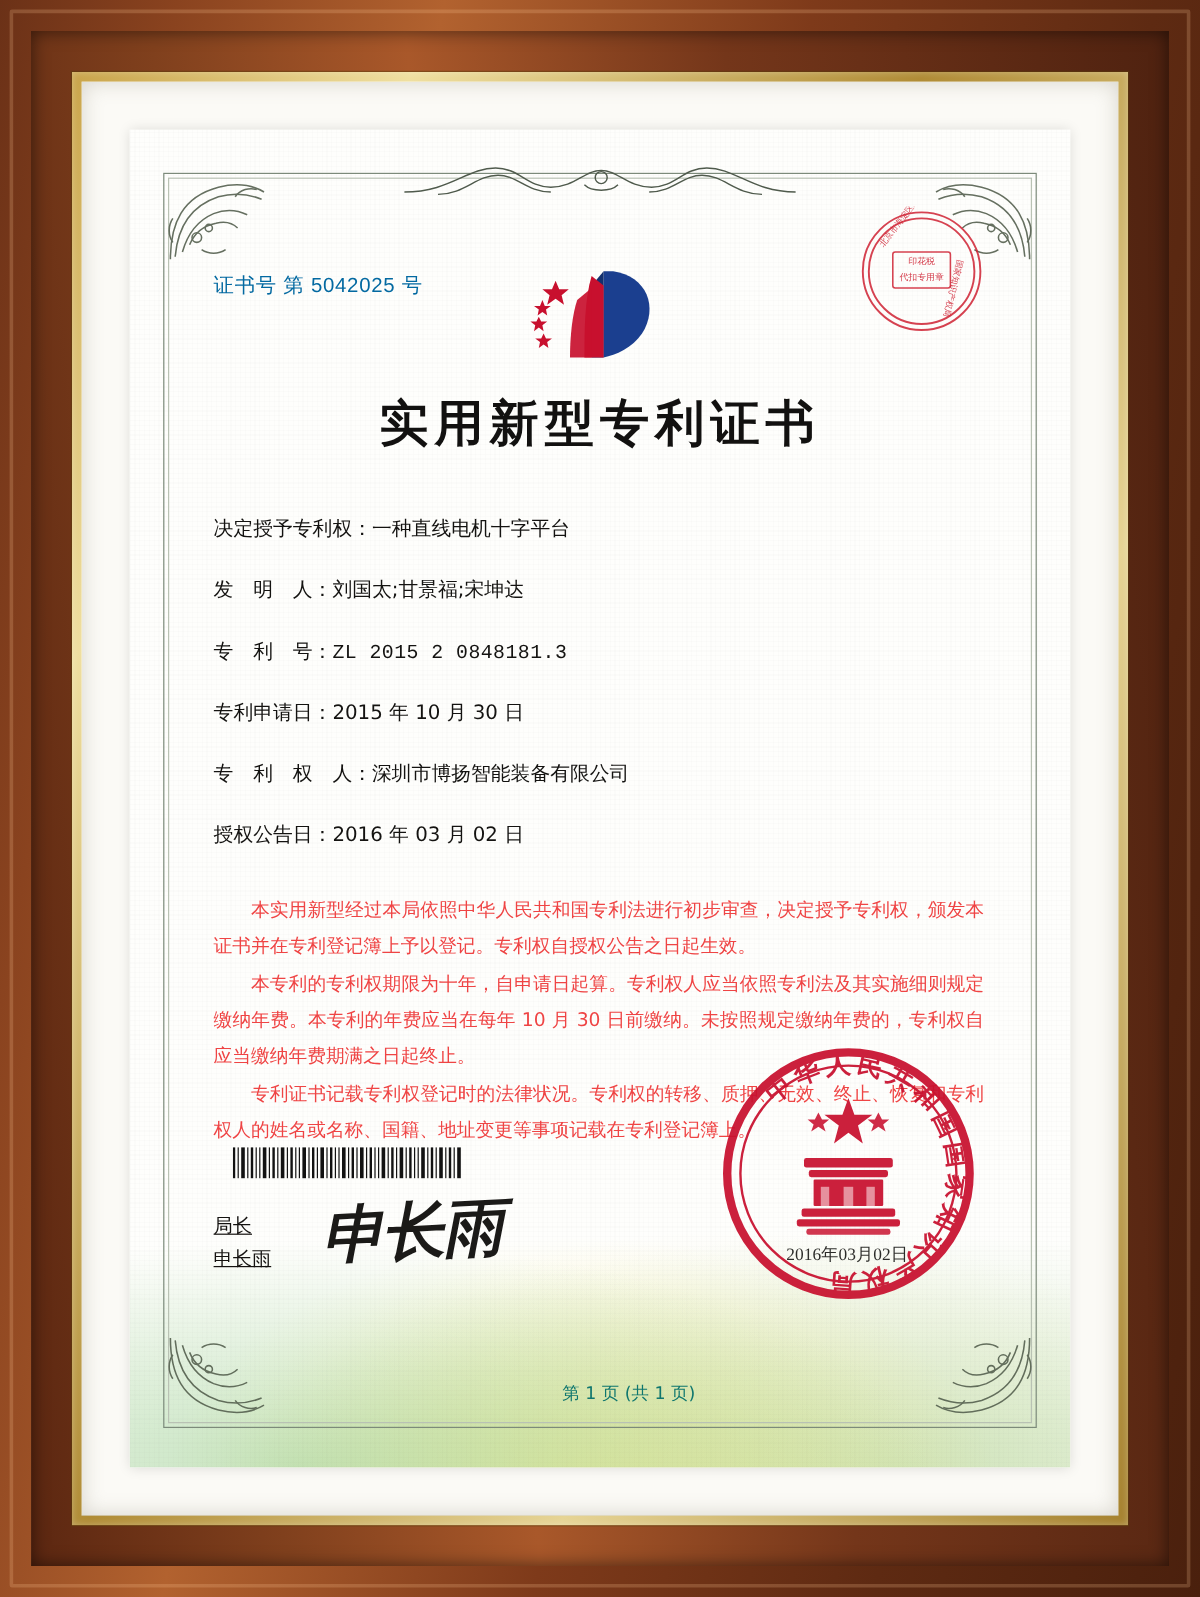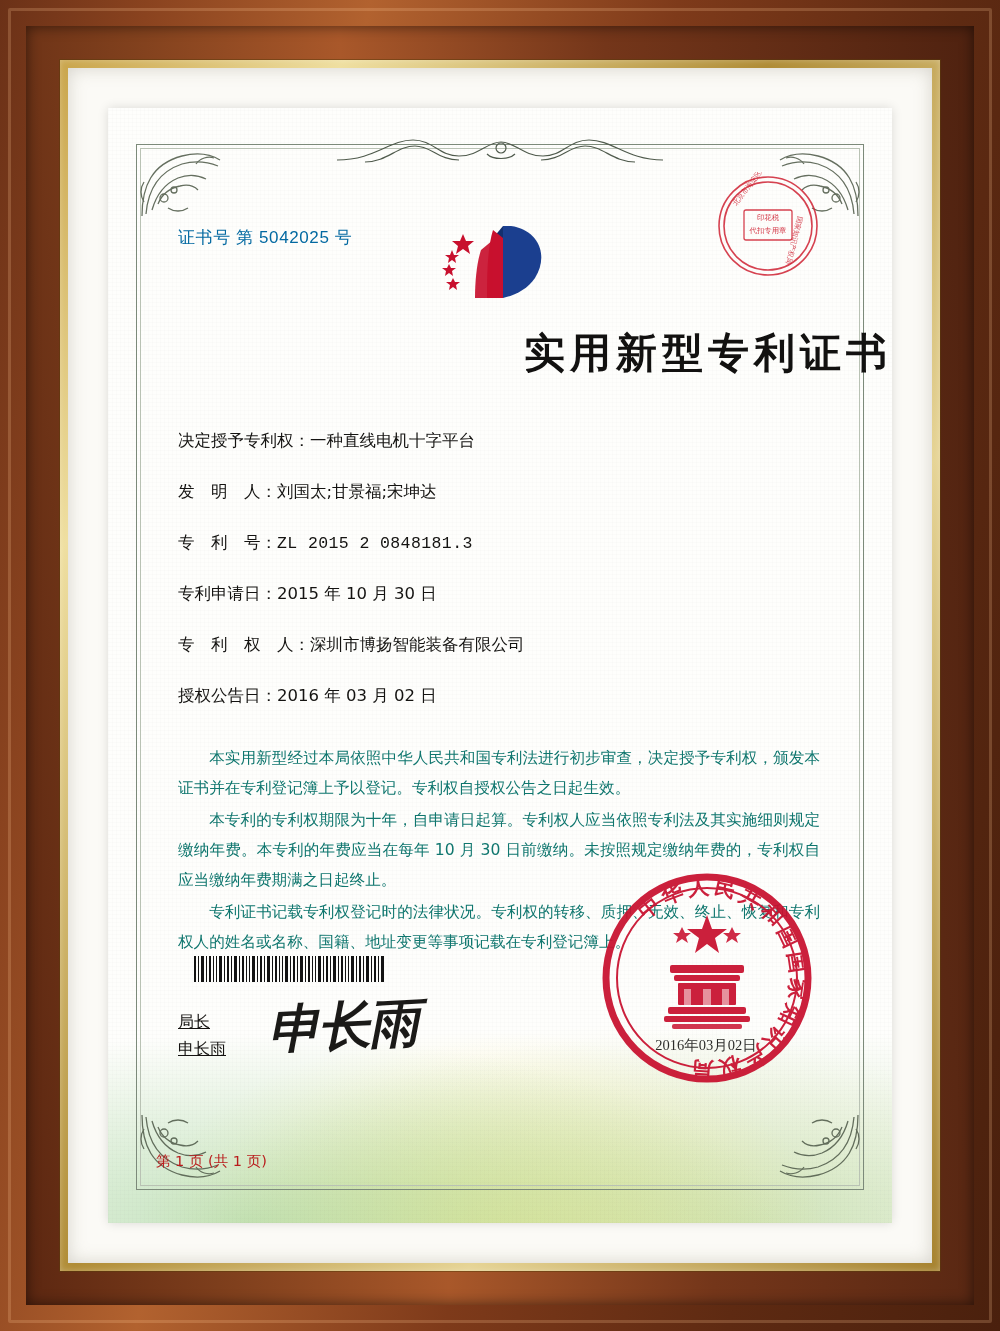--- a/index.html
+++ b/index.html
@@ -142,21 +142,21 @@
     top: 108px;
     width: 130px;
     height: 88px;
   }
   .logo svg { display:block; width:100%; height:100%; }
 
   .cert-title {
     position: absolute;
     left: 0; right: 0;
     top: 218px;
-    text-align: right;
+    text-align: center;
     font-family: "DejaVu Sans", sans-serif;
     font-size: 41px;
     font-weight: 700;
     letter-spacing: 5px;
     color: #121110;
   }
 
   
   .stamp-tr {
     position: absolute;
@@ -195,21 +195,21 @@
 
   
   .body-text {
     position: absolute;
     left: 70px;
     top: 635px;
     width: 642px;
     font-family: "DejaVu Sans", sans-serif;
     font-size: 15.6px;
     line-height: 30px;
-    color: #0f766e;
+    color: #ef4444;
     text-align: justify;
   }
   .body-text p {
     margin: 0 0 2px 0;
     text-indent: 2em;
   }
 
   
   .barcode {
     position: absolute;
@@ -264,23 +264,24 @@
     font-size: 14.5px;
     color: #1a1a18;
     opacity: 0.92;
   }
 
   
   .page-footer {
     position: absolute;
     left: 0; right: 0;
     bottom: 52px;
+    text-align: center;
     font-family: "DejaVu Sans", sans-serif;
     font-size: 14.5px;
-    color: #b91c1c;
+    color: #0f766e;
     margin-left: 48px;
   }
 </style>
 </head>
 <body>
 
 <div class="frame-outer">
   <div class="frame-bevel-hi"></div>
   <div class="frame-inner-wood"></div>
   <div class="frame-gold"></div>

